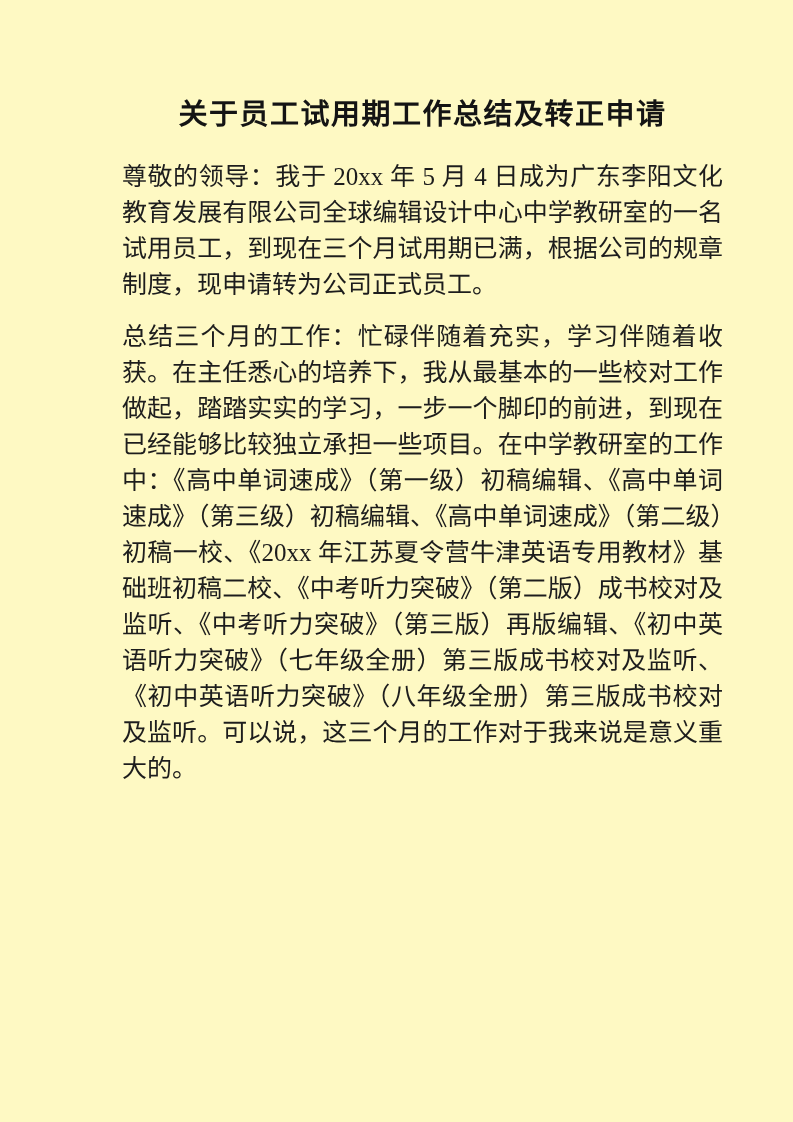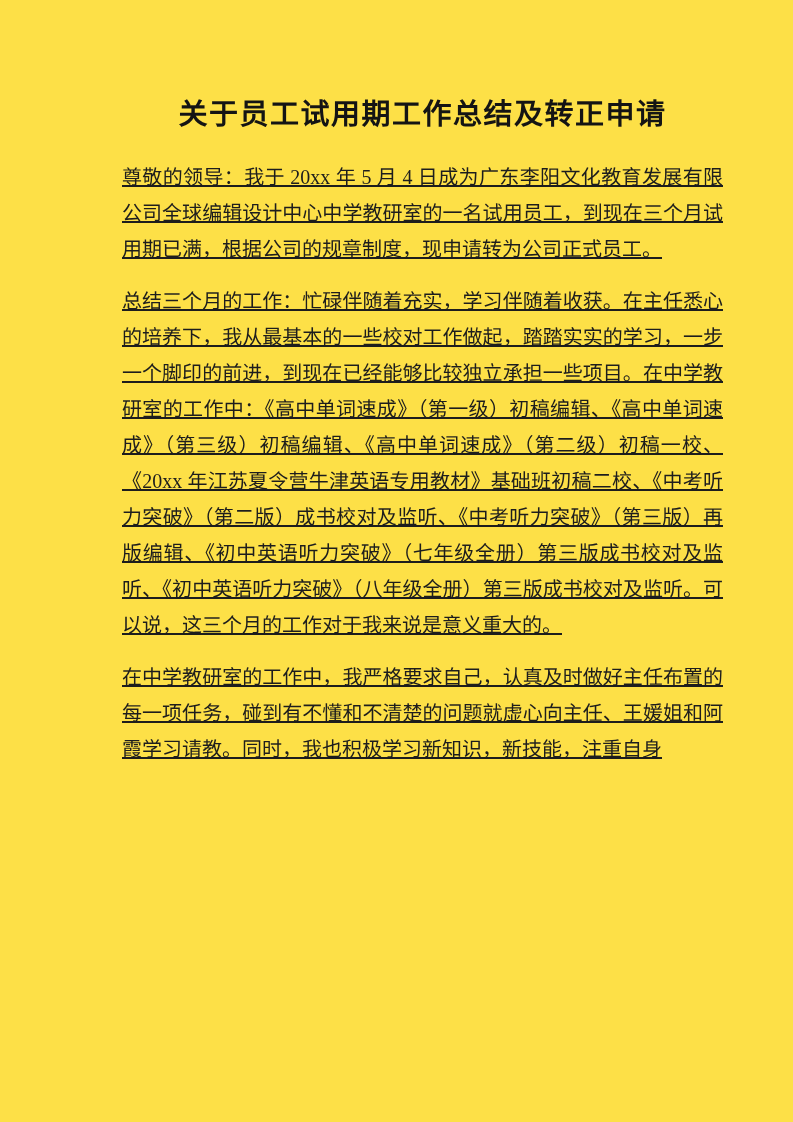--- a/index.html
+++ b/index.html
@@ -6,52 +6,50 @@
   html, body {
     margin: 0;
     padding: 0;
     background: #ffffff;
   }
   .page {
     position: relative;
     width: 793px;
     height: 1122px;
     margin: 0 auto;
-    background: #fde047;
+    background: #fef9c3;
     box-sizing: border-box;
     padding: 93px 70px 0 122px;
     overflow: hidden;
     font-family: "Liberation Serif", "DejaVu Serif", serif;
     color: #1d1d1d;
   }
   .doc-title {
     margin: 0 0 24px 0;
     font-size: 29px;
     font-weight: bold;
     line-height: 42px;
     text-align: center;
     letter-spacing: 1.5px;
     white-space: nowrap;
     color: #141414;
   }
   .doc-body p {
     margin: 16px 0 16px 0;
-    font-size: 20px;
+    font-size: 25px;
     line-height: 36px;
     text-align: justify;
     text-justify: inter-ideograph;
     letter-spacing: 0;
     word-break: normal;
-    text-decoration: underline;
   }
 </style>
 </head>
 <body>
 
 <div class="page">
   <h1 class="doc-title">关于员工试用期工作总结及转正申请</h1>
 
   <div class="doc-body">
     <p>尊敬的领导：我于 20xx 年 5 月 4 日成为广东李阳文化教育发展有限公司全球编辑设计中心中学教研室的一名试用员工，到现在三个月试用期已满，根据公司的规章制度，现申请转为公司正式员工。</p>
     <p>总结三个月的工作：忙碌伴随着充实，学习伴随着收获。在主任悉心的培养下，我从最基本的一些校对工作做起，踏踏实实的学习，一步一个脚印的前进，到现在已经能够比较独立承担一些项目。在中学教研室的工作中：《高中单词速成》（第一级）初稿编辑、《高中单词速成》（第三级）初稿编辑、《高中单词速成》（第二级）初稿一校、《20xx 年江苏夏令营牛津英语专用教材》基础班初稿二校、《中考听力突破》（第二版）成书校对及监听、《中考听力突破》（第三版）再版编辑、《初中英语听力突破》（七年级全册）第三版成书校对及监听、《初中英语听力突破》（八年级全册）第三版成书校对及监听。可以说，这三个月的工作对于我来说是意义重大的。</p>
-    <p>在中学教研室的工作中，我严格要求自己，认真及时做好主任布置的每一项任务，碰到有不懂和不清楚的问题就虚心向主任、王媛姐和阿霞学习请教。同时，我也积极学习新知识，新技能，注重自身</p>
   </div>
 </div>
 
 </body></html>

